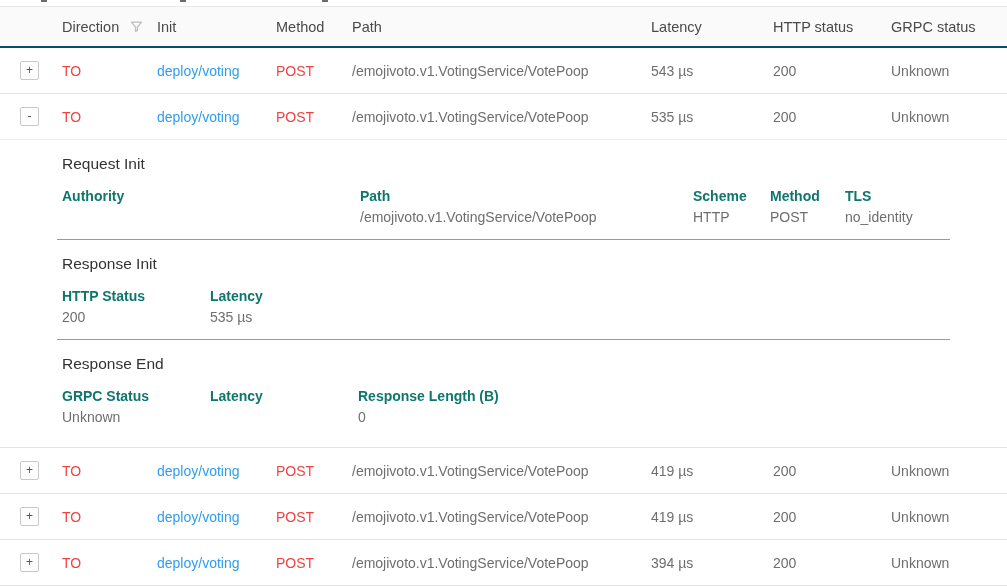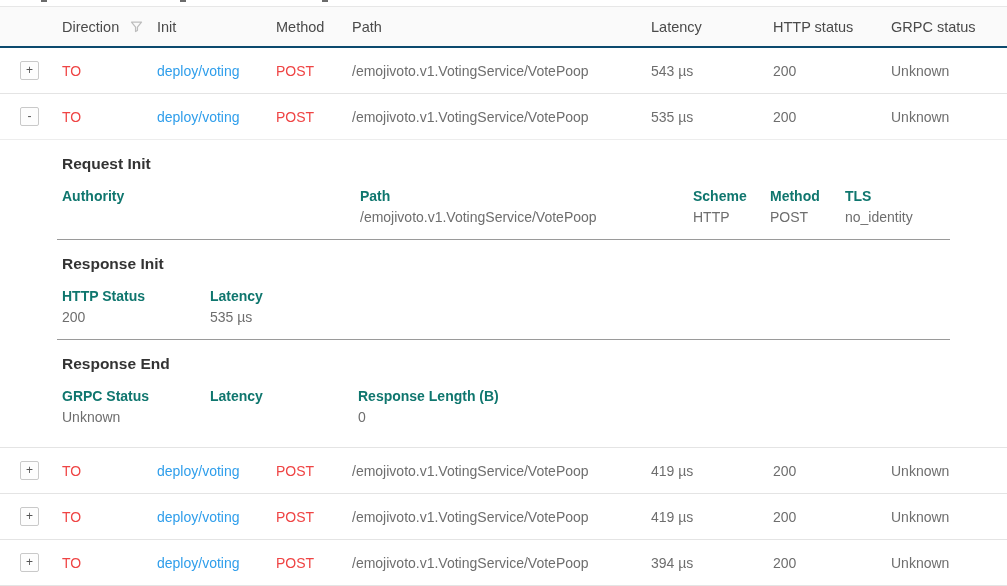--- a/index.html
+++ b/index.html
@@ -32,21 +32,21 @@
   .expand-btn { width:19px; height:19px; border:1px solid #c9c9c9; border-radius:2px;
     background:#fdfdfd; color:#555; font-size:12px; line-height:17px; text-align:center;
     cursor:pointer; padding:0; font-family:inherit; }
 
   .filter-icon { margin-left:10px; display:inline-flex; }
 
   
   .detail { background:#fff; border-bottom:1px solid #e4e4e4; padding:0 57px 0 57px; }
   .section { padding:14px 0 11px 0; }
   .section.divided { border-bottom:1px solid #9a9a9a; }
-  .sec-title { font-size:15.5px; font-weight:bold; color:#333; line-height:20px;
+  .sec-title { font-size:15.5px; font-weight:normal; color:#333; line-height:20px;
     margin-bottom:12px; padding-left:5px; }
   .fields { display:flex; padding-left:5px; }
   .field { flex:0 0 auto; }
   .field .lbl { font-weight:bold; color:#0f766e; line-height:21px; font-size:14px; }
   .field .val { color:#6e6e6e; line-height:21px; font-size:14px; }
   .sec-request .field:nth-child(1){ width:298px; }
   .sec-request .field:nth-child(2){ width:333px; }
   .sec-request .field:nth-child(3){ width:77px; }
   .sec-request .field:nth-child(4){ width:75px; }
   .sec-respinit .field:nth-child(1){ width:148px; }

